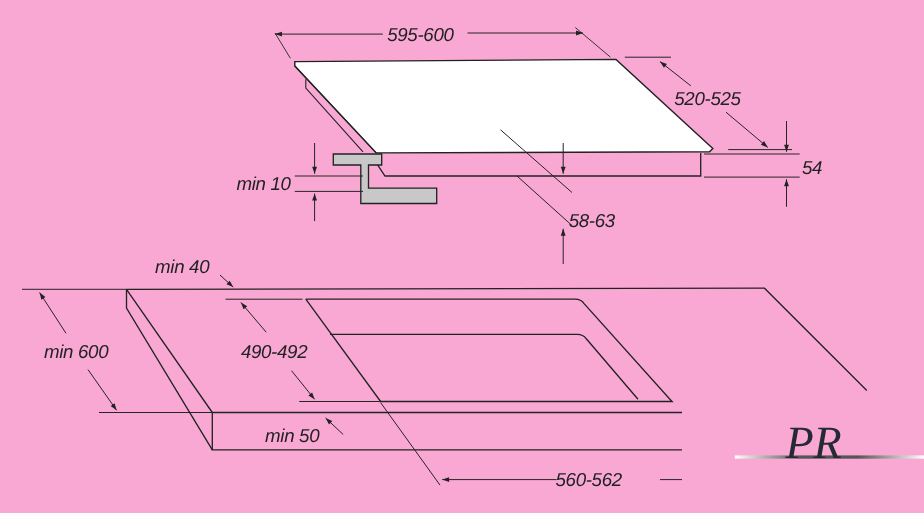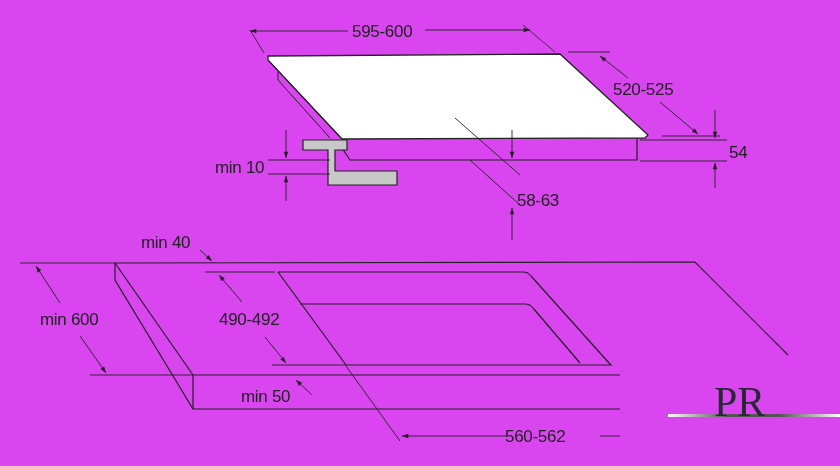--- a/index.html
+++ b/index.html
@@ -1,16 +1,16 @@
 <!DOCTYPE html>
 <html><head>
 <meta charset="utf-8">
 <style>
   html, body { margin: 0; padding: 0; background: #ffffff; }
-  #canvas { position: relative; width: 840px; height: 466px; overflow: hidden; background: #d946ef; }
+  #canvas { position: relative; width: 840px; height: 466px; overflow: hidden; background: #f9a8d4; font-style: italic; }
   svg { position: absolute; left: 0; top: 0; }
   .lbl { font-family: "Liberation Sans", sans-serif; font-size: 17px; fill: #222222; letter-spacing: -0.3px; }
   .logo { font-family: "Liberation Serif", serif; font-size: 42px; fill: #262a35; }
 </style>
 </head>
 <body>
 
 <div id="canvas">
 <svg width="840" height="466" viewBox="0 0 840 466" xmlns="http://www.w3.org/2000/svg">
   <defs>

